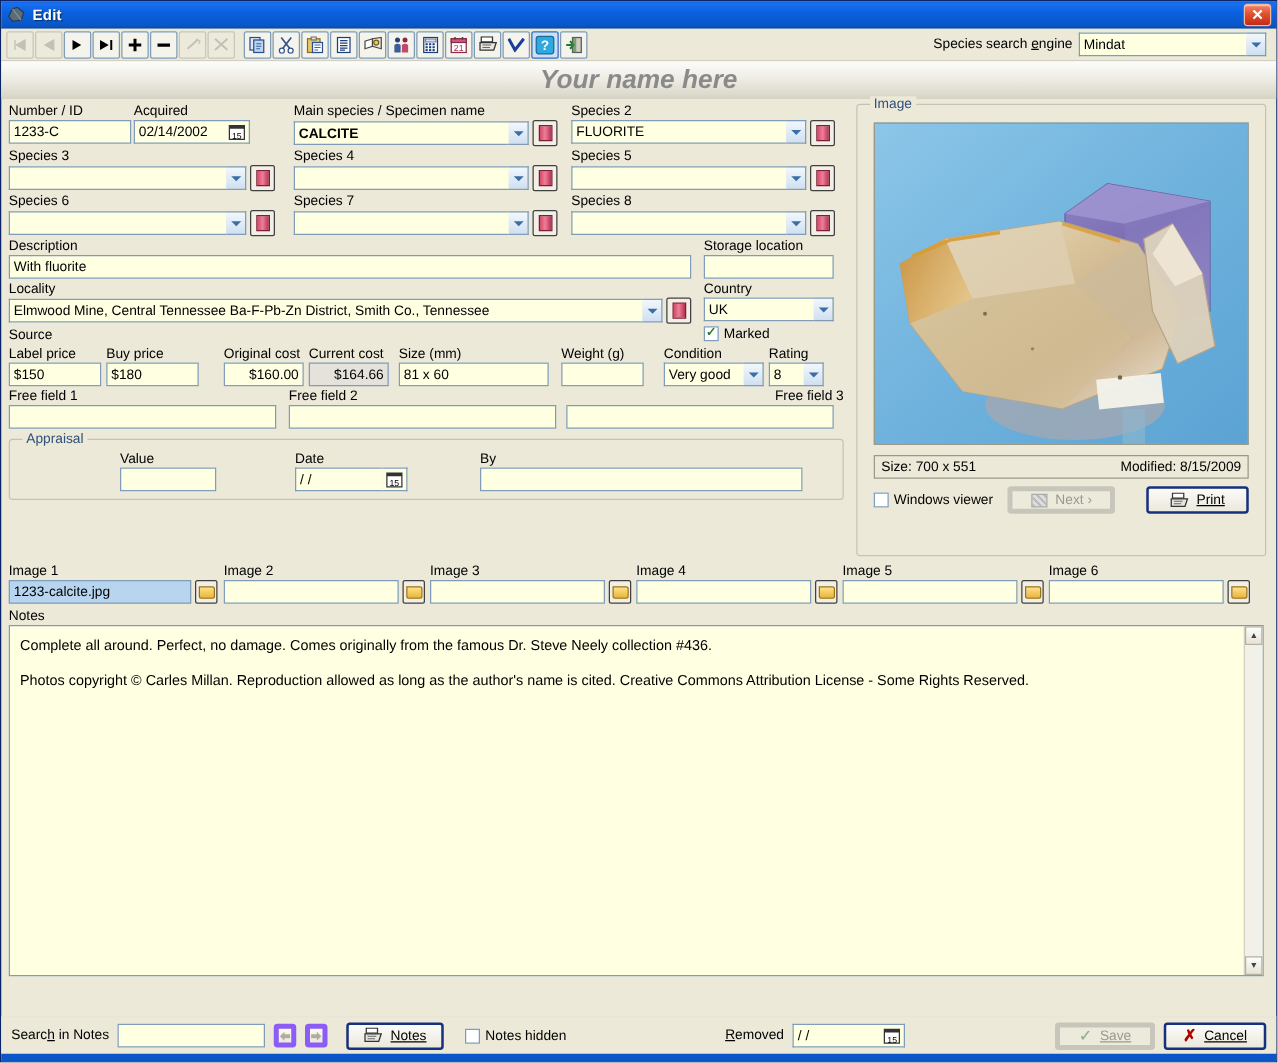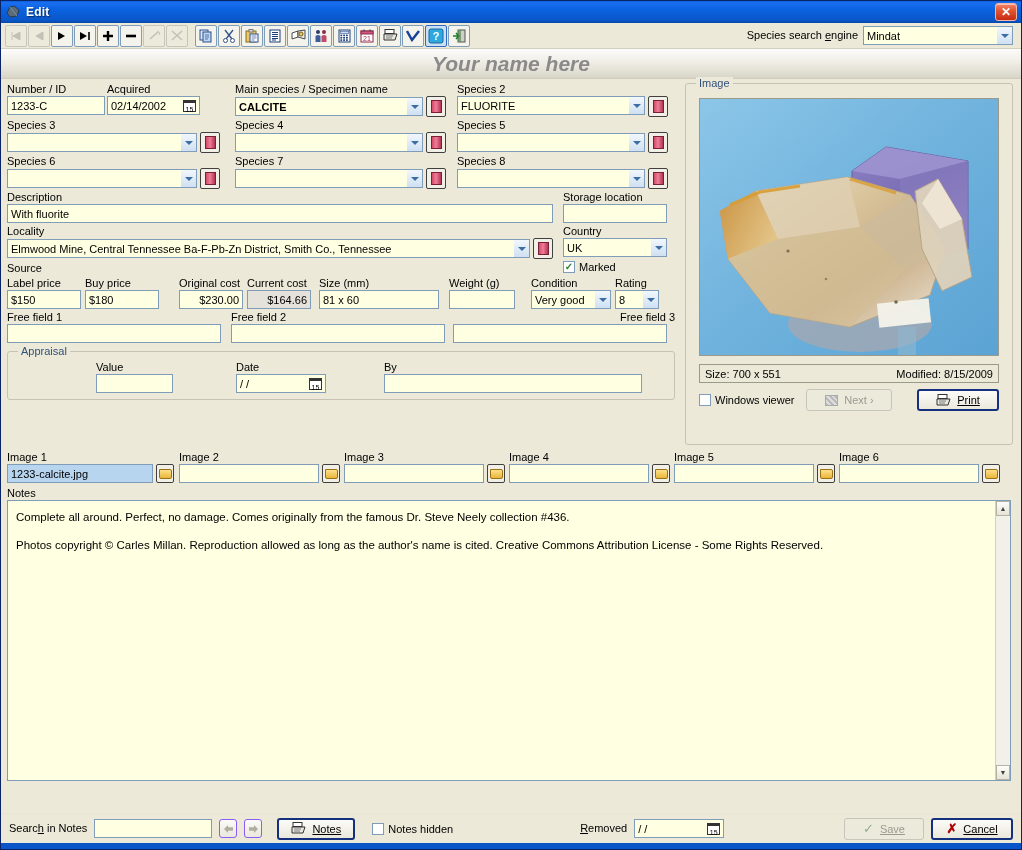--- a/index.html
+++ b/index.html
@@ -106,21 +106,21 @@
   .group {
     border:1px solid #c6c3b6; border-radius:3px; position:relative;
   }
   .group > .gtitle {
     position:absolute; top:-7px; left:10px; background:#ece9d8;
     padding:0 3px; font-size:11px; color:#31507a;
   }
   .chk { display:flex; align-items:center; gap:4px; font-size:11px; }
   .box { width:12px; height:12px; border:1px solid #7f9db9; background:#fff; display:flex; align-items:center; justify-content:center; font-size:10px; color:#2a7b2a; line-height:1; font-weight:bold;}
   .btn {
-    border:1px solid #8b5cf6; background:linear-gradient(180deg,#fbfbf8 0%,#ebe8dc 100%);
+    border:4px solid #8b5cf6; background:linear-gradient(180deg,#fbfbf8 0%,#ebe8dc 100%);
     border-radius:3px; height:22px; display:flex; align-items:center; justify-content:center;
     gap:6px; font-size:11px; padding:0 8px;
   }
   .btn.strong { border:2px solid #15317e; }
   .btn.disabled { color:#9a9a92; border-color:#c8c6bb; background:#eceada; }
   .folder {
     width:18px; height:19px; border:1px solid #404040; border-radius:2px;
     background:#f2f0e6; display:flex; align-items:center; justify-content:center;
   }
   .folder i { display:block; width:13px; height:10px; background:linear-gradient(180deg,#ffe08a 0%, #e8b63c 100%); border:1px solid #9a7010; border-radius:0 2px 2px 2px; }
@@ -486,21 +486,21 @@
           <div class="cell" style="width:78px;">
             <div class="lbl">Label price</div>
             <div class="fld" style="width:74px;">$150</div>
           </div>
           <div class="cell" style="width:94px;">
             <div class="lbl">Buy price</div>
             <div class="fld" style="width:74px;">$180</div>
           </div>
           <div class="cell" style="width:68px;">
             <div class="lbl">Original cost</div>
-            <div class="fld right" style="width:64px;">$230.00</div>
+            <div class="fld right" style="width:64px;">$160.00</div>
           </div>
           <div class="cell" style="width:72px;">
             <div class="lbl">Current cost</div>
             <div class="fld gray" style="width:64px;">$164.66</div>
           </div>
           <div class="cell" style="width:130px;">
             <div class="lbl">Size (mm)</div>
             <div class="fld" style="width:120px;">81 x 60</div>
           </div>
           <div class="cell" style="width:82px;">

